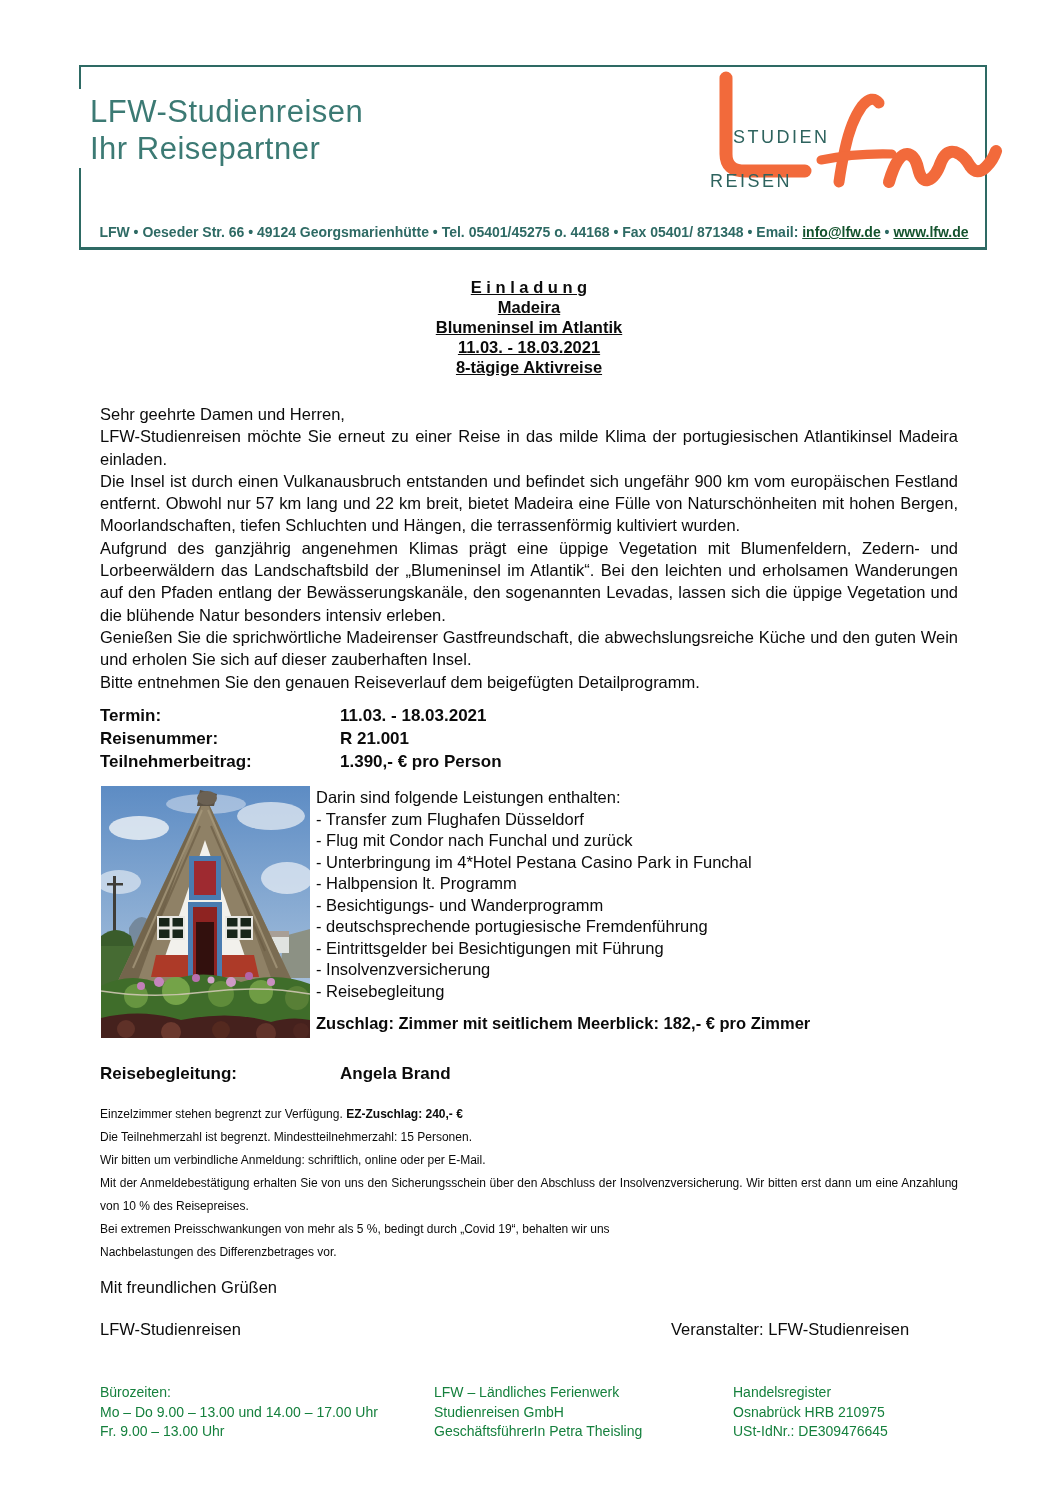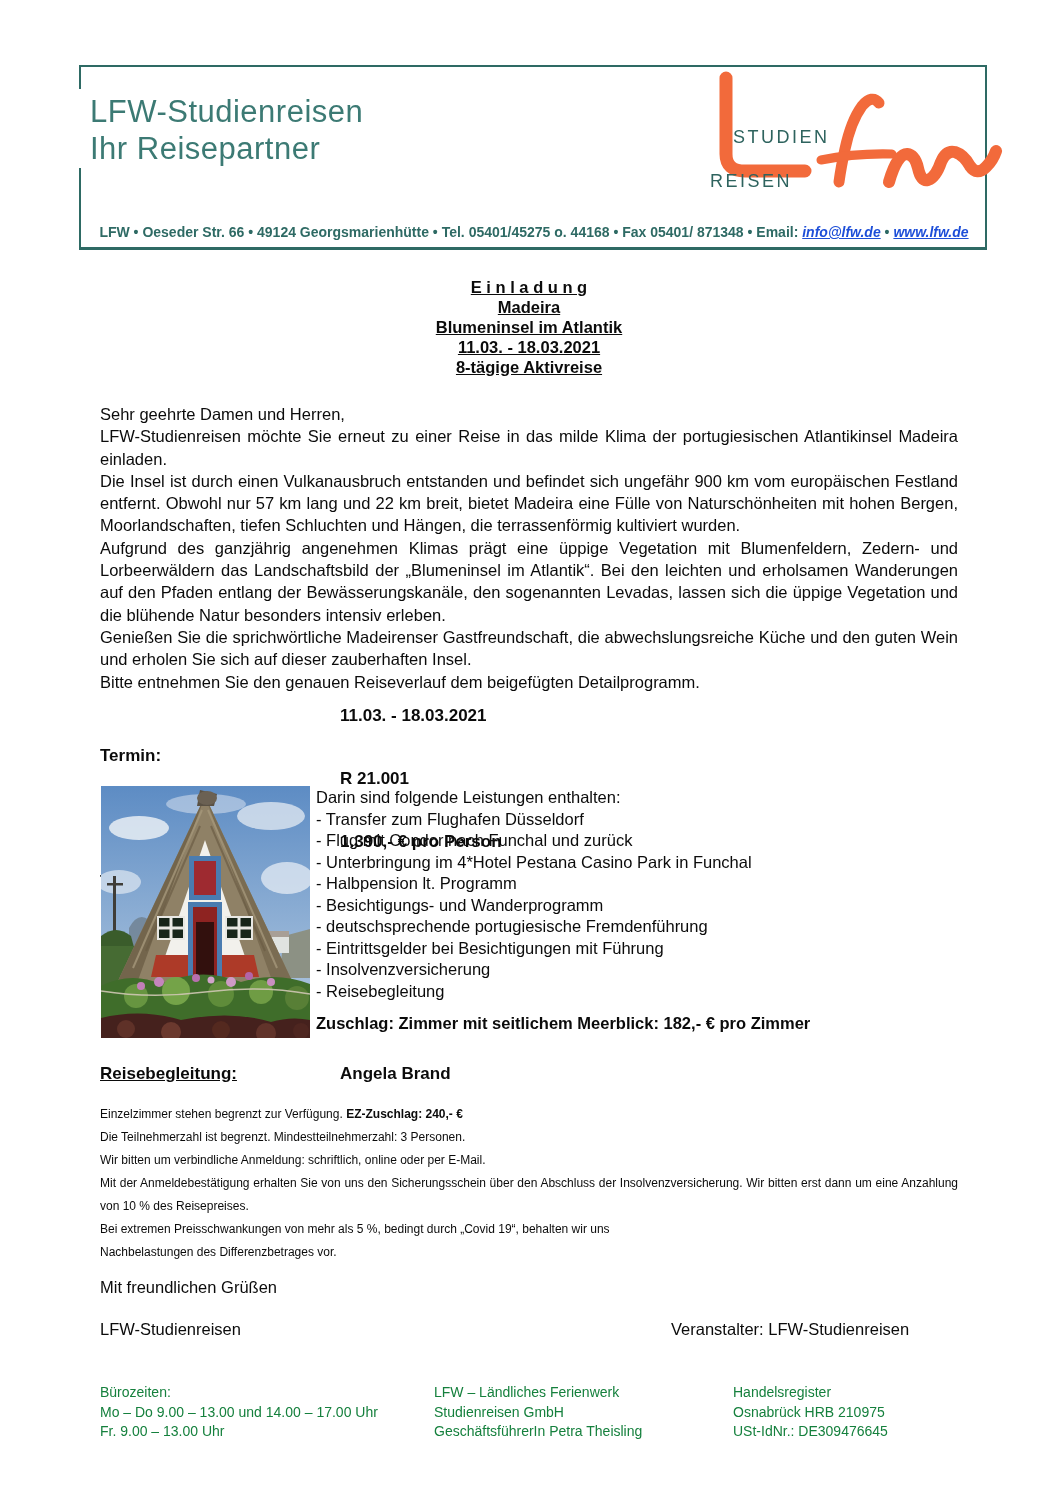--- a/index.html
+++ b/index.html
@@ -21,49 +21,49 @@
     font-size:31px; line-height:37px; color:#3c7a74; font-weight:400;
     letter-spacing:0.5px;
   }
   .logo { position:absolute; left:693px; top:70px; width:300px; height:140px; overflow:visible; }
   .logo text { font-family:"Liberation Sans", sans-serif; fill:#2e635e; }
 
   .address {
     position:absolute; left:85px; top:224px; width:898px; text-align:center;
     font-size:14px; font-weight:bold; color:#2e6a64; white-space:nowrap;
   }
-  .address .link { color:#1d4ed8; text-decoration:underline; cursor:pointer;font-style:italic; }
+  .address .link { color:#14532d; text-decoration:underline; cursor:pointer; }
 
   
   .inv { position:absolute; left:100px; top:277px; width:858px; text-align:center;
          font-size:16.5px; line-height:20px; font-weight:bold;text-decoration:underline; }
 
   
   .intro { position:absolute; left:100px; top:403px; width:858px;
            font-size:16.5px; line-height:22.3px; }
   .intro p { text-align:justify; }
 
   
   .trip { position:absolute; left:100px; top:704px; width:700px;
           font-size:17px; line-height:23px; font-weight:bold; }
   .trip .row { display:flex; }
-  .trip .lbl { width:240px; flex:none;margin-top:40px; }
+  .trip .lbl { width:240px; flex:none; }
 
   
   .photo { position:absolute; left:101px; top:786px; width:209px; height:252px; display:block; }
 
   
   .services { position:absolute; left:316px; top:787px; width:648px;
               font-size:16.5px; line-height:21.5px; }
   .surcharge { margin-top:11px; font-weight:bold; }
 
   
   .guide { position:absolute; left:100px; top:1064px; display:flex;
            font-size:17px; font-weight:bold; }
-  .guide .lbl { width:240px; flex:none;text-decoration:underline; }
+  .guide .lbl { width:240px; flex:none; }
 
   
   .conditions { position:absolute; left:100px; top:1103px; width:858px;
                 font-size:12px; line-height:23px; }
   .conditions .just { text-align:justify; }
   .b { font-weight:bold; }
 
   
   .closing   { position:absolute; left:100px; top:1278px; font-size:16.5px; }
   .signature { position:absolute; left:100px; top:1320px; font-size:16.5px; }
@@ -215,21 +215,21 @@
     <div class="surcharge">Zuschlag: Zimmer mit seitlichem Meerblick: 182,- € pro Zimmer</div>
   </div>
 
   <div class="guide">
     <div class="lbl">Reisebegleitung:</div>
     <div>Angela Brand</div>
   </div>
 
   <div class="conditions">
     <p><span>Einzelzimmer stehen begrenzt zur Verfügung. </span><span class="b">EZ-Zuschlag: 240,- €</span></p>
-    <p>Die Teilnehmerzahl ist begrenzt. Mindestteilnehmerzahl: 3 Personen.</p>
+    <p>Die Teilnehmerzahl ist begrenzt. Mindestteilnehmerzahl: 15 Personen.</p>
     <p>Wir bitten um verbindliche Anmeldung: schriftlich, online oder per E-Mail.</p>
     <p class="just">Mit der Anmeldebestätigung erhalten Sie von uns den Sicherungsschein über den Abschluss der Insolvenzversicherung. Wir bitten erst dann um eine Anzahlung von 10 % des Reisepreises.</p>
     <p>Bei extremen Preisschwankungen von mehr als 5 %, bedingt durch „Covid 19“, behalten wir uns</p>
     <p>Nachbelastungen des Differenzbetrages vor.</p>
   </div>
 
   <div class="closing">Mit freundlichen Grüßen</div>
   <div class="signature">LFW-Studienreisen</div>
   <div class="organizer">Veranstalter: LFW-Studienreisen</div>
 

